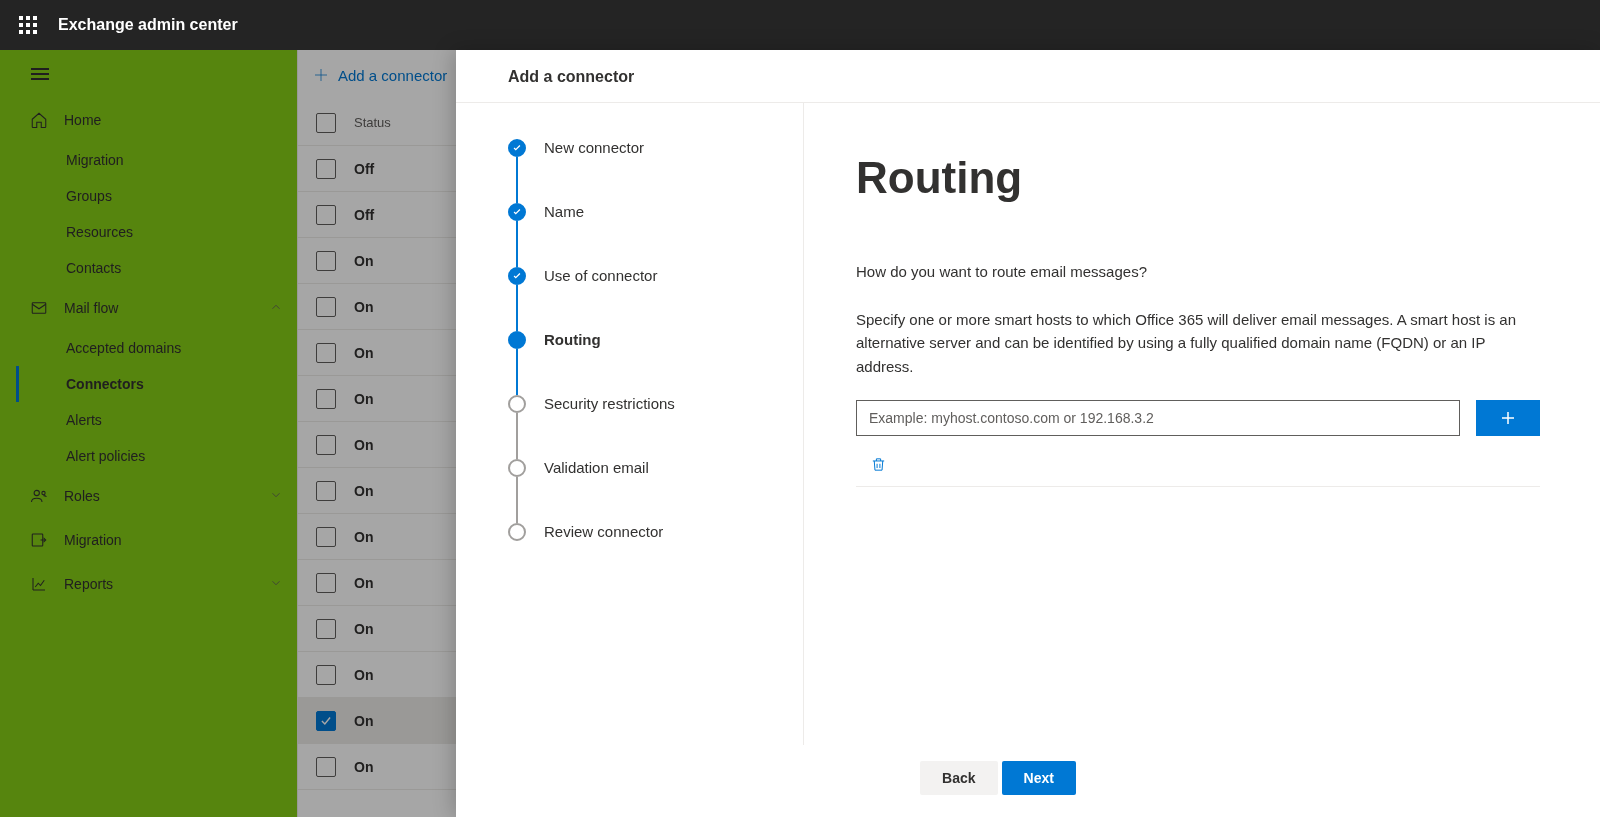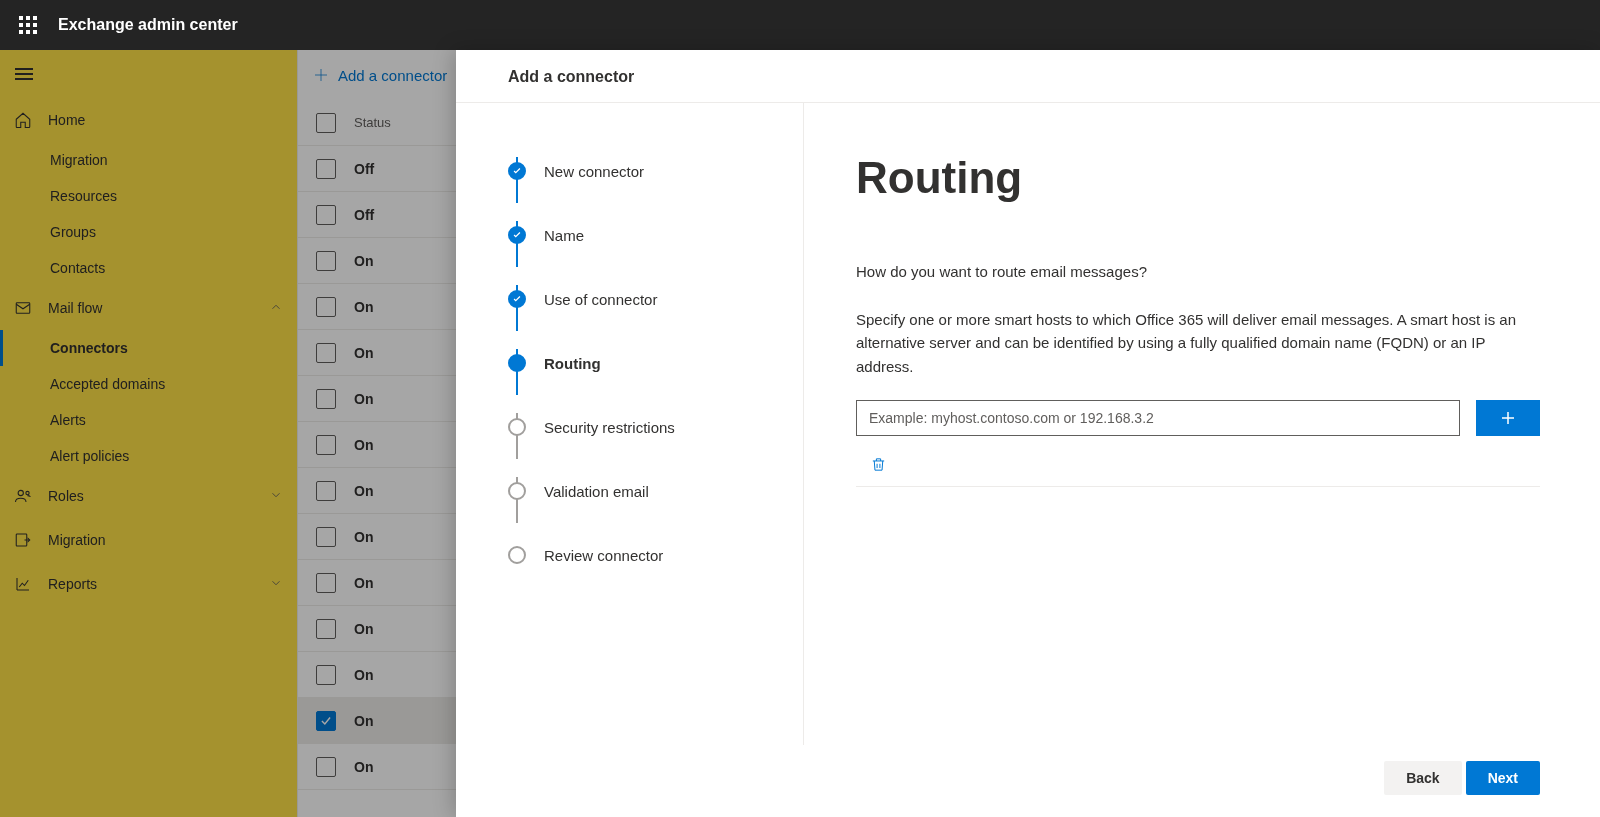--- a/index.html
+++ b/index.html
@@ -10,21 +10,21 @@
 .dots3x3 { display: grid; grid-template-columns: repeat(3,4px); grid-template-rows: repeat(3,4px); gap: 3px; }
 .dots3x3 span { width:4px; height:4px; background:#fff; }
 .app-title { font-size:16px; font-weight:700; margin-left: 10px; }
 
 .shell { display: flex; height: calc(817px - 50px); position: relative; }
 
 .nav-collapse { width:48px; height:48px; display:flex; align-items:center; justify-content:center; cursor:pointer; }
 .hamburger { width:18px; height:12px; border-top:2px solid #323130; border-bottom:2px solid #323130; position:relative; }
 .hamburger::before { content:""; position:absolute; top:3px; left:0; right:0; height:2px; background:#323130; }
 
-.sidebar { width: 298px; background: #fde047; border-right:1px solid #edebe9; overflow-y:auto; }
+.sidebar { width: 298px; background: #84cc16; border-right:1px solid #edebe9; overflow-y:auto;padding-left:16px; }
 .nav-item { display:flex; align-items:center; height:44px; padding: 0 14px; gap:16px; cursor:pointer; color:#323130; }
 .nav-item.sub { padding-left: 50px; height:36px; font-size:14px; }
 .nav-item.active { border-left:3px solid #0078d4; font-weight:600; padding-left:47px; }
 .nav-item .chev { margin-left:auto; }
 .nav-icon { width:18px; height:18px; display:flex; align-items:center; justify-content:center; flex-shrink:0; }
 .nav-icon svg { width:18px; height:18px; stroke:#323130; fill:none; stroke-width:1.4; }
 .chev svg { width:14px; height:14px; stroke:#605e5c; fill:none; stroke-width:1.5; }
 
 .main { flex:1; background:#fff; position:relative; overflow:hidden; }
 .toolbar { display:flex; align-items:center; height:50px; padding:0 14px; gap:8px; }
@@ -42,21 +42,21 @@
 .checkbox.checked { background:#0078d4; border-color:#0078d4; }
 .checkbox.checked svg { width:14px; height:14px; stroke:#fff; stroke-width:2.5; fill:none; }
 
 .backdrop { position:absolute; top:0; left:0; right:0; bottom:0; background:rgba(0,0,0,0.35); }
 
 .panel { position:absolute; top:0; right:0; bottom:0; background:#fff; width:1144px; display:flex; flex-direction:column; box-shadow:-3px 0 20px rgba(0,0,0,0.2); }
 .panel-title { font-size:16px; font-weight:600; padding:18px 52px 16px; border-bottom:1px solid #edebe9; }
 .panel-body { flex:1; display:flex; overflow:hidden; }
 
 .steps { width:348px; border-right:1px solid #edebe9; padding:36px 30px 0 52px; }
-.step { display:flex; align-items:center; gap:18px; position:relative; height:64px; }
+.step { display:flex; align-items:flex-start; gap:18px; position:relative; height:64px; }
 .step-bullet { width:18px; height:18px; border-radius:50%; background:#fff; border:2px solid #a19f9d; flex-shrink:0; z-index:1; display:flex; align-items:center; justify-content:center; }
 .step.done .step-bullet { background:#0078d4; border-color:#0078d4; }
 .step.current .step-bullet { background:#0078d4; border-color:#0078d4; }
 .step.done .step-bullet svg { width:10px; height:10px; stroke:#fff; fill:none; stroke-width:3; }
 .step-label { font-size:15px; color:#323130; }
 .step.current .step-label { font-weight:600; }
 .step-line { position:absolute; left:8px; top:18px; width:2px; height:46px; background:#a19f9d; }
 .step.done .step-line, .step.current .step-line { background:#0078d4; }
 .step:last-child .step-line { display:none; }
 
@@ -67,21 +67,21 @@
 .host-row { display:flex; gap:16px; margin-bottom:10px; }
 .host-row input { flex:1; height:36px; border:1px solid #605e5c; padding:0 12px; font-size:14px; }
 .host-row input::placeholder { color:#605e5c; }
 .add-btn { width:64px; height:36px; background:#0078d4; border:none; cursor:pointer; display:flex; align-items:center; justify-content:center; }
 .add-btn svg { stroke:#fff; width:18px; height:18px; stroke-width:2; }
 .host-item { display:flex; align-items:center; padding:10px 14px 10px 14px; border-bottom:1px solid #edebe9; }
 .host-item span { flex:1; font-size:14px; }
 .trash { cursor:pointer; }
 .trash svg { width:17px; height:17px; stroke:#0078d4; fill:none; stroke-width:1.4; }
 
-.panel-footer { padding:16px 60px 22px 0; display:flex; justify-content:flex-end; gap:4px; }
+.panel-footer { padding:16px 60px 22px 0; display:flex; justify-content:center; gap:4px; }
 .btn { height:34px; padding:0 22px; font-size:14px; font-weight:600; border:none; cursor:pointer; border-radius:2px; }
 .btn.secondary { background:#f3f2f1; color:#323130; }
 .btn.primary { background:#0078d4; color:#fff; }
 </style>
 </head>
 <body>
 
 <div class="topbar">
   <div class="waffle">
     <div class="dots3x3">
@@ -110,45 +110,45 @@
             <svg viewBox="0 0 24 24">
               <path d="M3 11l9-8 9 8v10a1 1 0 01-1 1h-5v-7h-6v7H4a1 1 0 01-1-1z"></path>
             </svg>
           </span>
           <span>Home</span>
         </div>
         <div class="nav-item sub">
           <span>Migration</span>
         </div>
         <div class="nav-item sub">
+          <span>Groups</span>
+        </div>
+        <div class="nav-item sub">
           <span>Resources</span>
-        </div>
-        <div class="nav-item sub">
-          <span>Groups</span>
         </div>
         <div class="nav-item sub">
           <span>Contacts</span>
         </div>
         <div class="nav-item">
           <span class="nav-icon">
             <svg viewBox="0 0 24 24">
               <rect x="3" y="5" width="18" height="14" rx="1"></rect>
               <path d="M3 7l9 6 9-6"></path>
             </svg>
           </span>
           <span>Mail flow</span>
           <span class="chev"><svg viewBox="0 0 24 24">
               <path d="M6 15l6-6 6 6"></path>
             </svg></span>
         </div>
+        <div class="nav-item sub">
+          <span>Accepted domains</span>
+        </div>
         <div class="nav-item sub active">
           <span>Connectors</span>
-        </div>
-        <div class="nav-item sub">
-          <span>Accepted domains</span>
         </div>
         <div class="nav-item sub">
           <span>Alerts</span>
         </div>
         <div class="nav-item sub">
           <span>Alert policies</span>
         </div>
         <div class="nav-item">
           <span class="nav-icon">
             <svg viewBox="0 0 24 24">

